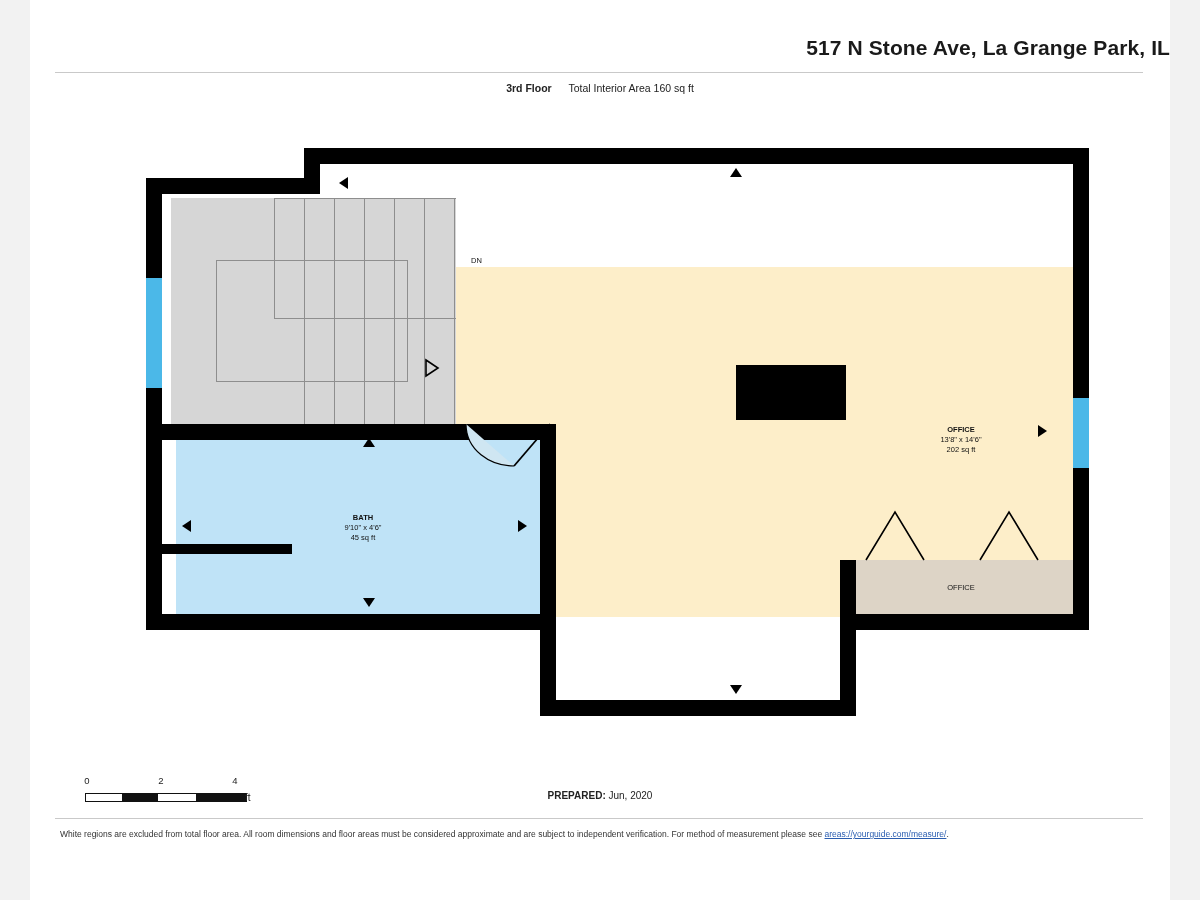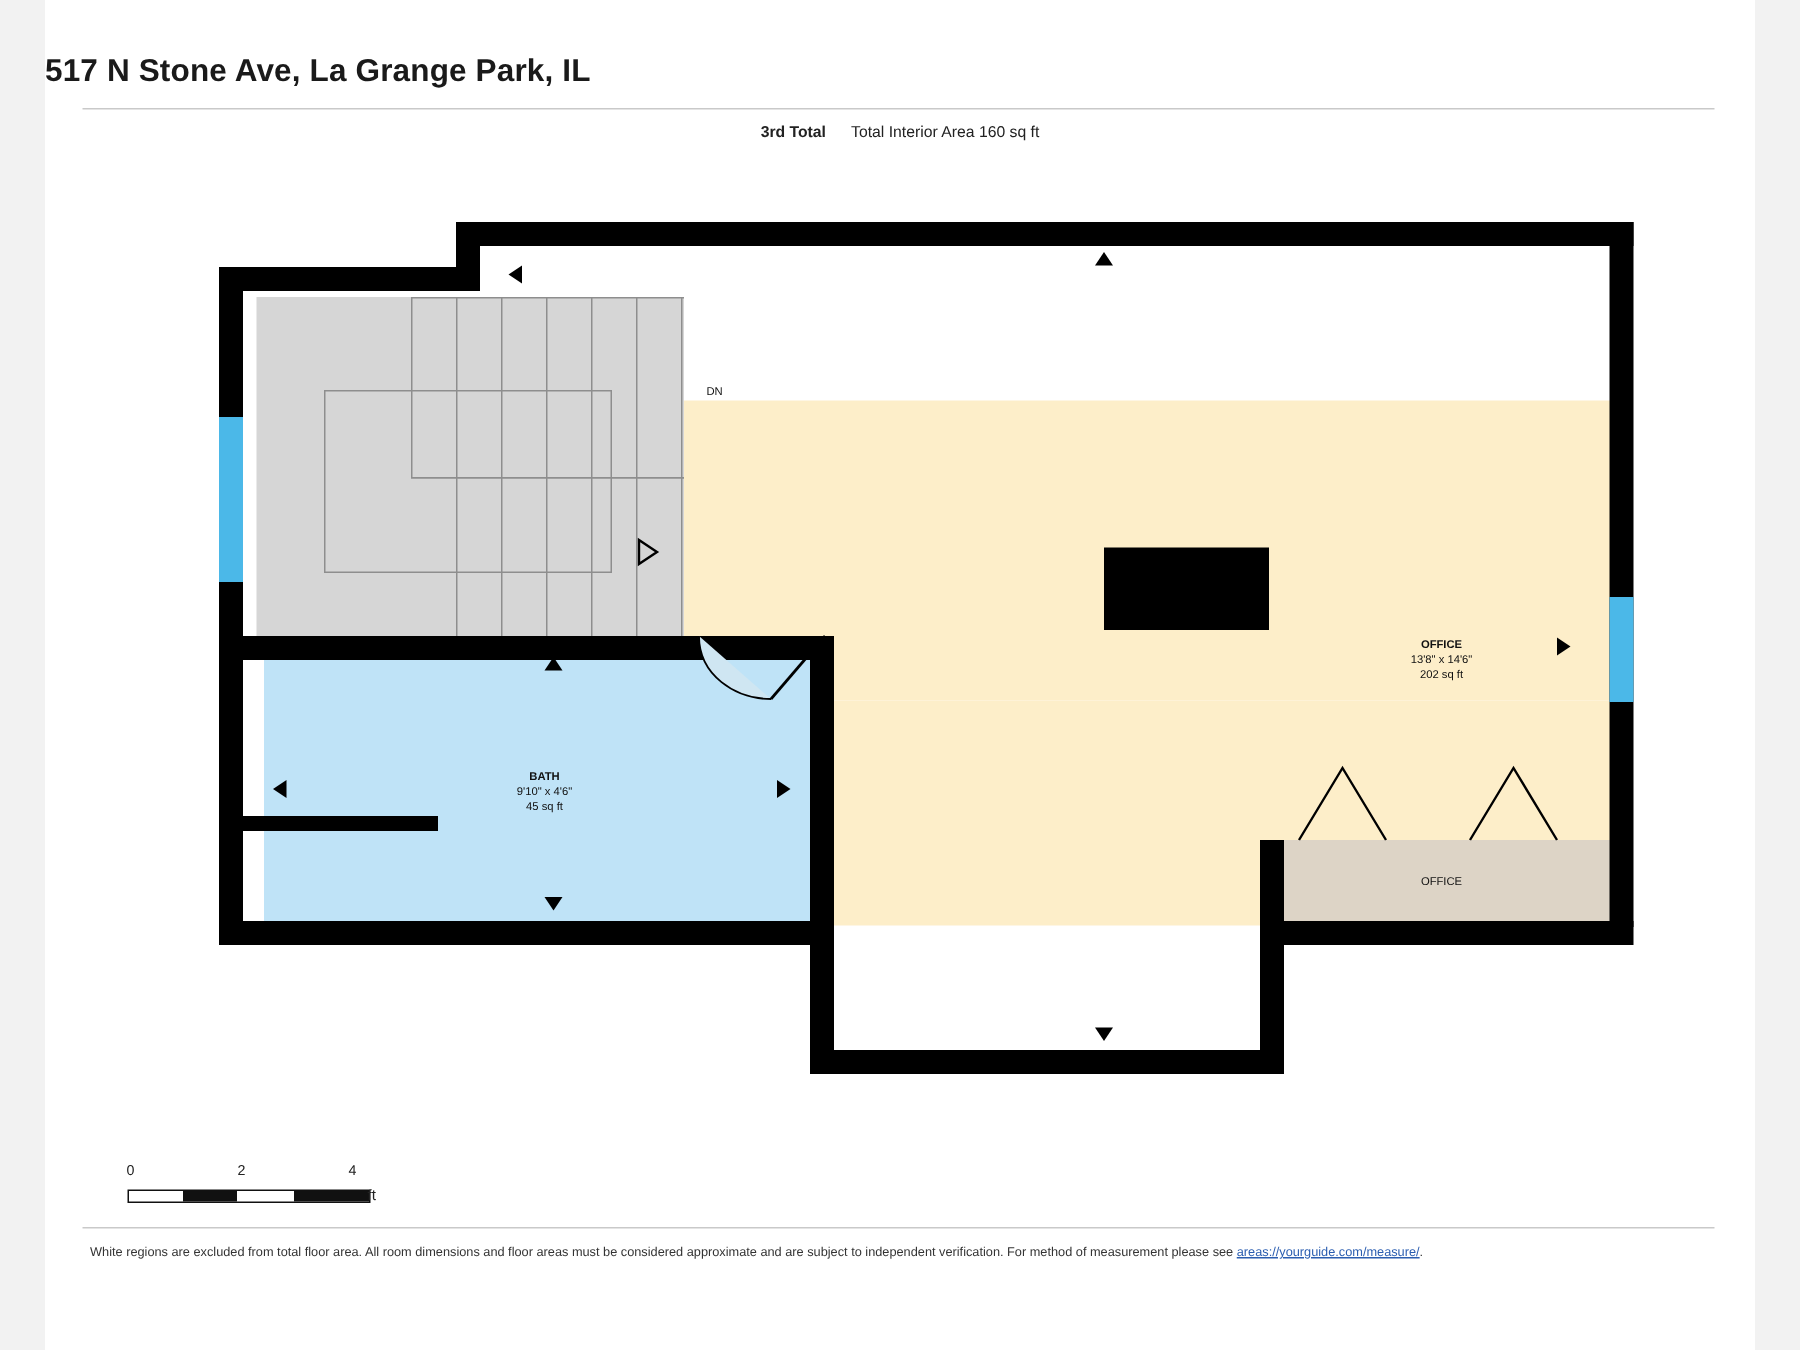--- a/index.html
+++ b/index.html
@@ -25,21 +25,21 @@
     height: 900px;
     background: #ffffff;
   }
 
   
   .title {
     position: absolute;
     left: 0;
     top: 36px;
     width: 1140px;
-    text-align: left;
+    text-align: right;
     font-size: 21px;
     font-weight: bold;
     color: #1a1a1a;
     letter-spacing: 0.1px;
   }
   .title-rule {
     position: absolute;
     left: 25px;
     top: 72px;
     width: 1088px;
@@ -169,21 +169,21 @@
 </style>
 </head>
 <body>
 
 <div id="page">
   <div id="sheet">
 
     <div class="title">517 N Stone Ave, La Grange Park, IL</div>
     <div class="title-rule"></div>
     <div class="subheader">
-      <span class="floor">3rd Total</span>
+      <span class="floor">3rd Floor</span>
       <span>Total Interior Area 160 sq ft</span>
     </div>
 
     <div id="plan">
 
       <div class="fill room-office" style="left:410px; top:147px; width:625px; height:200px;"></div>
       <div class="fill room-office" style="left:510px; top:347px; width:525px; height:150px;"></div>
 
       <div class="fill white-fill" style="left:410px; top:347px; width:100px; height:150px;"></div>
 
@@ -294,20 +294,24 @@
         <span class="scale-tick" style="left:76px;">2</span>
         <span class="scale-tick" style="left:150px;">4</span>
       </div>
       <div class="scale-bar">
         <div class="scale-seg" style="left:36px; width:36px;"></div>
         <div class="scale-seg" style="left:110px; width:50px;"></div>
       </div>
       <span class="scale-unit">ft</span>
     </div>
 
+    <div class="prepared">
+      <b>PREPARED:</b>
+      <span>Jun, 2020</span>
+    </div>
 
     <div class="footer-rule"></div>
     <div class="disclaimer">
       <span>White regions are excluded from total floor area. All room dimensions and floor areas must be considered approximate and are subject to independent verification. For method of measurement please</span>
       <span>see </span><a href="#">areas://yourguide.com/measure/</a><span>.</span>
     </div>
 
   </div>
 </div>
 

